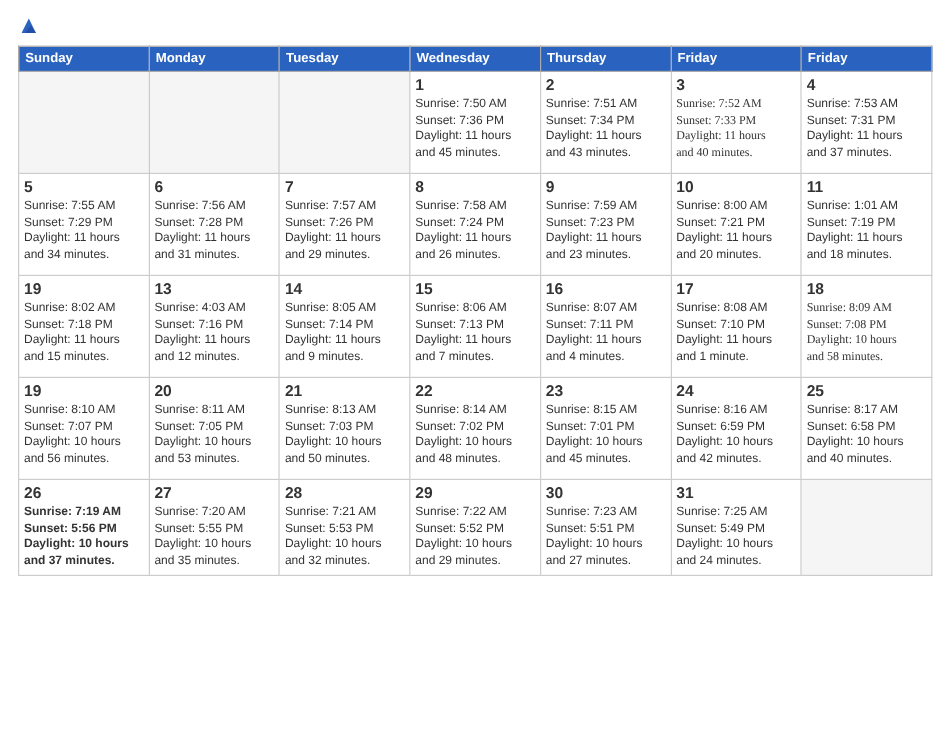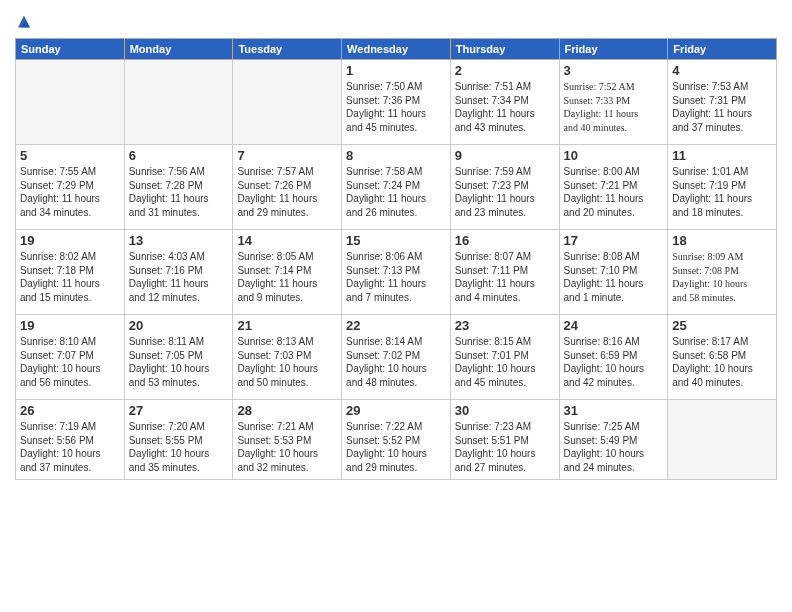--- a/index.html
+++ b/index.html
@@ -315,21 +315,21 @@
             <div class="day-number">25</div>
             <div class="day-info" style="white-space: pre-line;">Sunrise: 8:17 AM
 Sunset: 6:58 PM
 Daylight: 10 hours
 and 40 minutes.</div>
           </td>
         </tr>
         <tr class="last-row">
           <td>
             <div class="day-number">26</div>
-            <div class="day-info" style="white-space: pre-line;">Sunrise: 7:19 AM
+            <div class="day-info" style="white-space: pre-line; font-weight: bold;">Sunrise: 7:19 AM
 Sunset: 5:56 PM
 Daylight: 10 hours
 and 37 minutes.</div>
           </td>
           <td>
             <div class="day-number">27</div>
             <div class="day-info" style="white-space: pre-line;">Sunrise: 7:20 AM
 Sunset: 5:55 PM
 Daylight: 10 hours
 and 35 minutes.</div>

